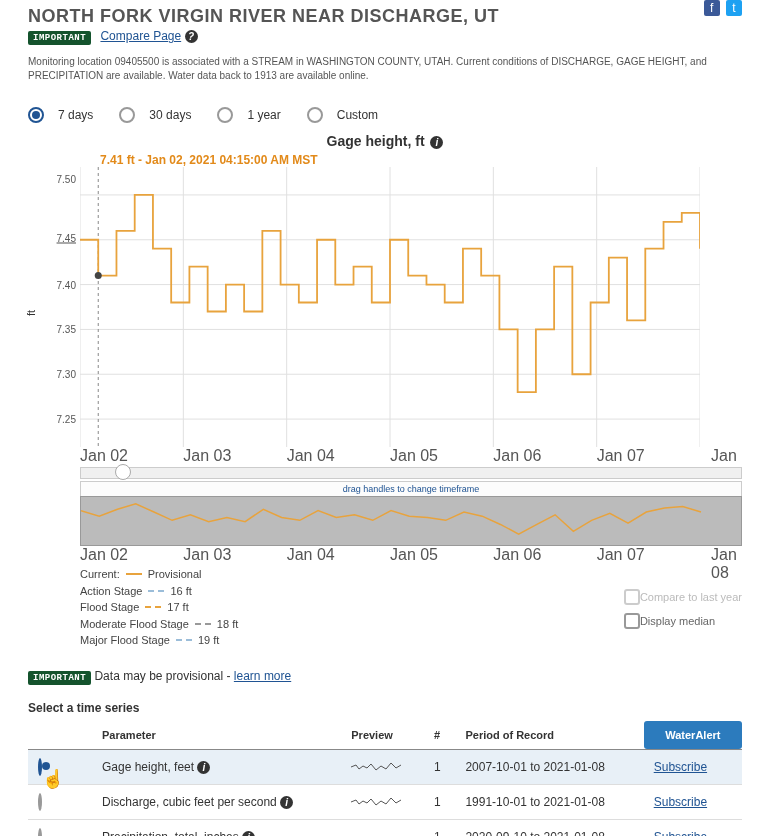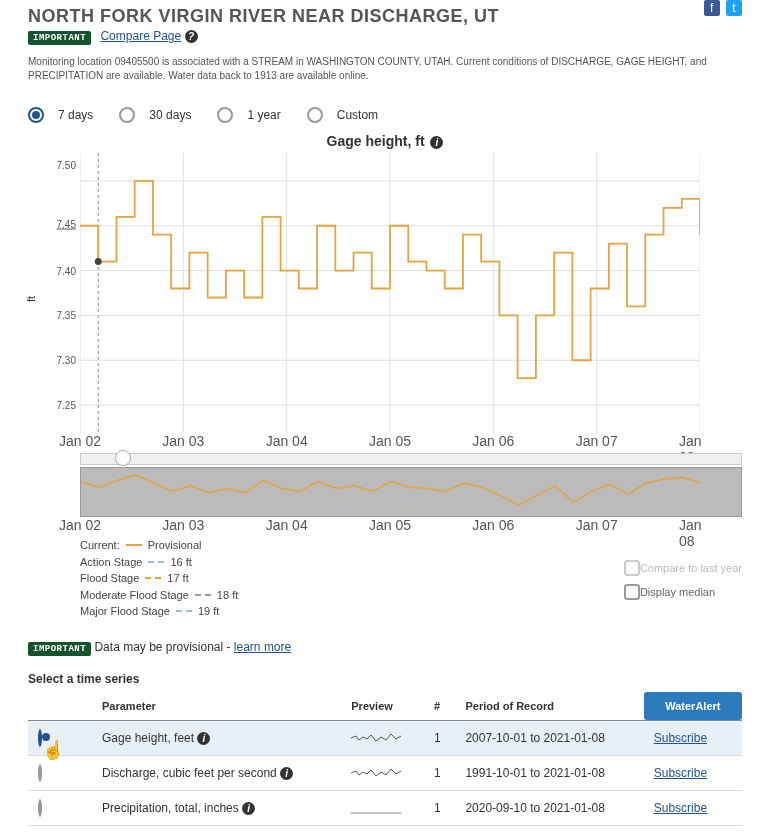--- a/index.html
+++ b/index.html
@@ -18,21 +18,21 @@
   .radio-circle{ width:16px; height:16px; border:2px solid #999; border-radius:50%; box-sizing:border-box; position:relative;}
   .radio-circle.selected{ border-color:#205493; }
   .radio-circle.selected::after{ content:""; width:8px; height:8px; background:#205493; border-radius:50%; position:absolute; top:2px; left:2px;}
   .chart-title { text-align:center; font-weight:700; font-size:14px; color:#333; margin:4px 0;}
   .chart-title .info-icon{ vertical-align:middle; margin-left:2px;}
   .tooltip { text-align:left; color:#e28a1a; font-weight:700; font-size:12px; margin-left:72px;}
   .chart-container { position:relative; }
   .axis-label{ position:absolute; left:0; top:48%; transform:rotate(-90deg); font-size:11px; color:#333; }
   svg { display:block;}
   .tick-labels { position:relative; height:12px; margin-left:52px;}
-  .tick-labels span { position:absolute; font-size:14px; color:#555; transform:translateX(-50%); }
+  .tick-labels span { position:absolute; font-size:16px; color:#555; transform:translateX(-50%);margin-left:24px; }
   .y-labels { position:relative; }
   .y-labels span { position:absolute; right:4px; font-size:10px; color:#555; transform:translateY(-50%);}
   .slider-track { height:10px; background:#f0f0f0; border:1px solid #ccc; margin:8px 0 2px 52px; position:relative;}
   .slider-handle { position:absolute; width:14px; height:14px; background:#fff; border:1px solid #aaa; border-radius:50%; top:-4px;}
   .drag-note { text-align:center; font-size:9px; color:#205493; border:1px solid #ccc; border-bottom:none; background:#fcfcfc; margin-left:52px; padding:2px 0;}
   .minichart { height:48px; background:#bbb; border:1px solid #999; position:relative; margin-left:52px;}
   .legend { margin:8px 0 0 52px; font-size:11px; color:#444;}
   .legend-row { display:flex; align-items:center; gap:6px; line-height:1.5;}
   .swatch-line{ display:inline-block; width:16px; border-top:2px solid #e8a33d;}
   .swatch-dash-lb{ display:inline-block; width:16px; border-top:2px dashed #9bbdd9;}
@@ -89,20 +89,21 @@
   <div class="radio">
         <span class="radio-circle"></span>
         <span>Custom</span>
       </div>
 </div>
 
 <div class="chart-title">
   <span>Gage height, ft</span>
   <span class="info-icon">i</span>
 </div>
+<div class="tooltip">7.41 ft - Jan 02, 2021 04:15:00 AM MST</div>
 
 <div class="chart-container">
   <div class="axis-label">ft</div>
   <div style="display:flex;">
     <div class="y-labels" style="width:52px; height:280px;" id="ylab">
           <span style="top: 252.069px;">7.25</span>
           <span style="top: 207.241px;">7.30</span>
           <span style="top: 162.414px;">7.35</span>
           <span style="top: 117.586px;">7.40</span>
           <span style="top: 71px; text-decoration: underline;">7.45</span>
@@ -135,20 +136,21 @@
         <span style="left: 413.333px;">Jan 06</span>
         <span style="left: 516.667px;">Jan 07</span>
         <span style="left: 620px;">Jan 08</span>
       </div>
 </div>
 
 <div class="slider-track">
   <div class="slider-handle" style="left:34px;"></div>
 </div>
 
+<div class="drag-note">drag handles to change timeframe</div>
 <div class="minichart">
   <svg id="minisvg" width="100%" height="48">
         <path d="M 0 13.655172413793046 L 18.235294117647058 19.172413793103416 L 36.470588235294116 12.27586206896549 L 54.70588235294118 6.75862068965512 L 72.94117647058823 15.034482758620609 L 91.1764705882353 23.31034482758622 L 109.41176470588236 17.793103448275854 L 127.6470588235294 24.68965517241378 L 145.88235294117646 20.551724137930975 L 164.11764705882354 24.68965517241378 L 182.3529411764706 12.27586206896549 L 200.58823529411765 20.551724137930975 L 218.82352941176472 23.31034482758622 L 237.05882352941174 13.655172413793046 L 255.2941176470588 20.551724137930975 L 273.52941176470586 17.793103448275854 L 291.7647058823529 23.31034482758622 L 310 13.655172413793046 L 328.2352941176471 19.172413793103416 L 346.47058823529414 20.551724137930975 L 364.7058823529412 23.31034482758622 L 382.94117647058823 15.034482758620609 L 401.1764705882353 19.172413793103416 L 419.4117647058824 27.448275862069025 L 437.64705882352945 37.10344827586207 L 455.8823529411765 27.448275862069025 L 474.1176470588235 17.793103448275854 L 492.35294117647055 34.344827586206954 L 510.5882352941176 23.31034482758622 L 528.8235294117646 16.413793103448292 L 547.0588235294117 26.068965517241345 L 565.2941176470588 15.034482758620609 L 583.5294117647059 10.896551724137927 L 601.7647058823529 9.517241379310246 L 620 15.034482758620609" stroke="#e8a33d" stroke-width="1.5" fill="none"></path>
       </svg>
 </div>
 <div class="tick-labels" id="xlab2">
       <span style="left: 0px;">Jan 02</span>
       <span style="left: 103.333px;">Jan 03</span>
       <span style="left: 206.667px;">Jan 04</span>
       <span style="left: 310px;">Jan 05</span>

